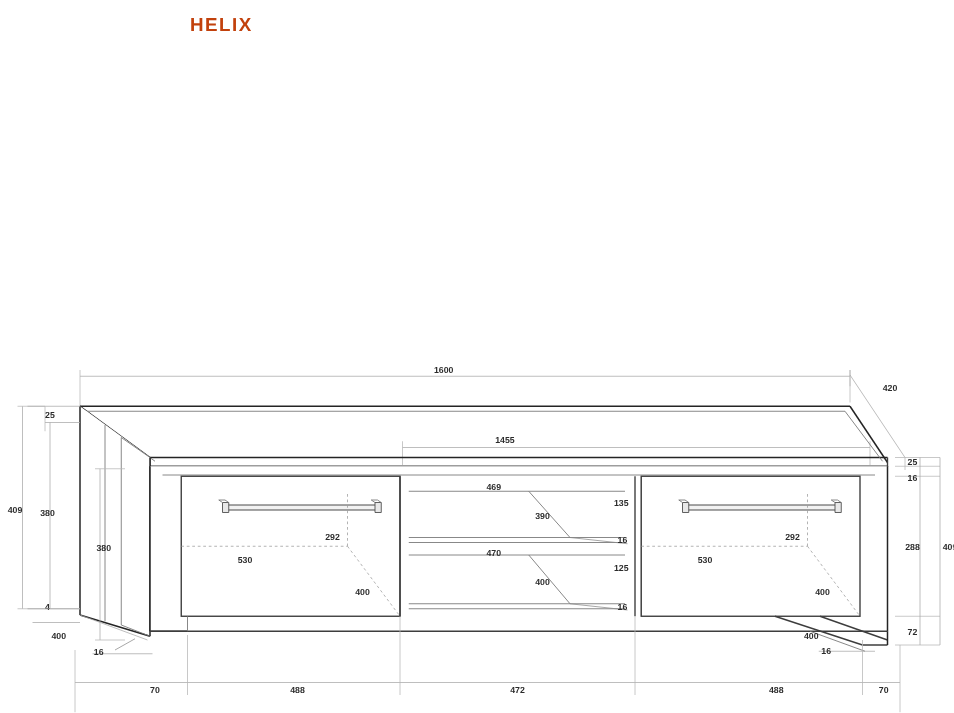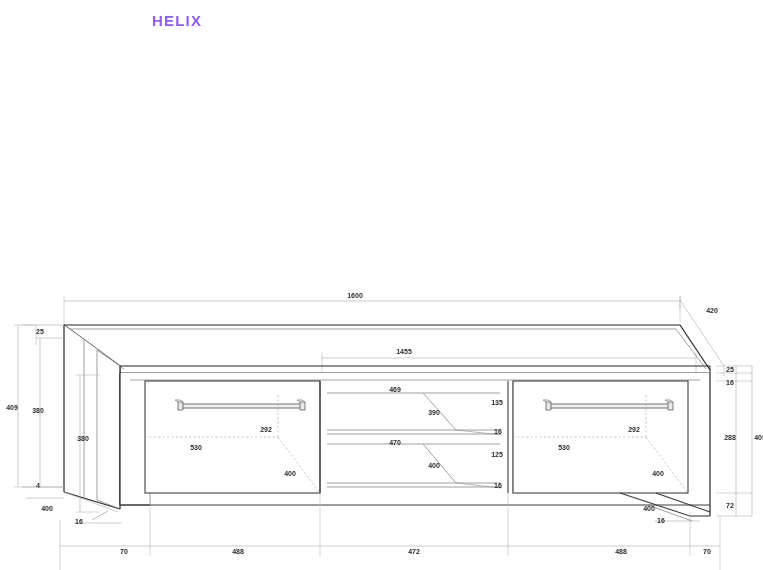--- a/index.html
+++ b/index.html
@@ -14,21 +14,21 @@
     font-family: "Liberation Sans", sans-serif;
     overflow: hidden;
   }
   #page-title {
     position: absolute;
     left: 152px;
     top: 12px;
     font-size: 15px;
     font-weight: bold;
     letter-spacing: 1.2px;
-    color: #8b5cf6;
+    color: #c2410c;
     font-family: "Liberation Sans", sans-serif;
   }
   #drawing-canvas {
     position: absolute;
     left: 0;
     top: 0;
     width: 763px;
     height: 570px;
   }
   .dim-text {

